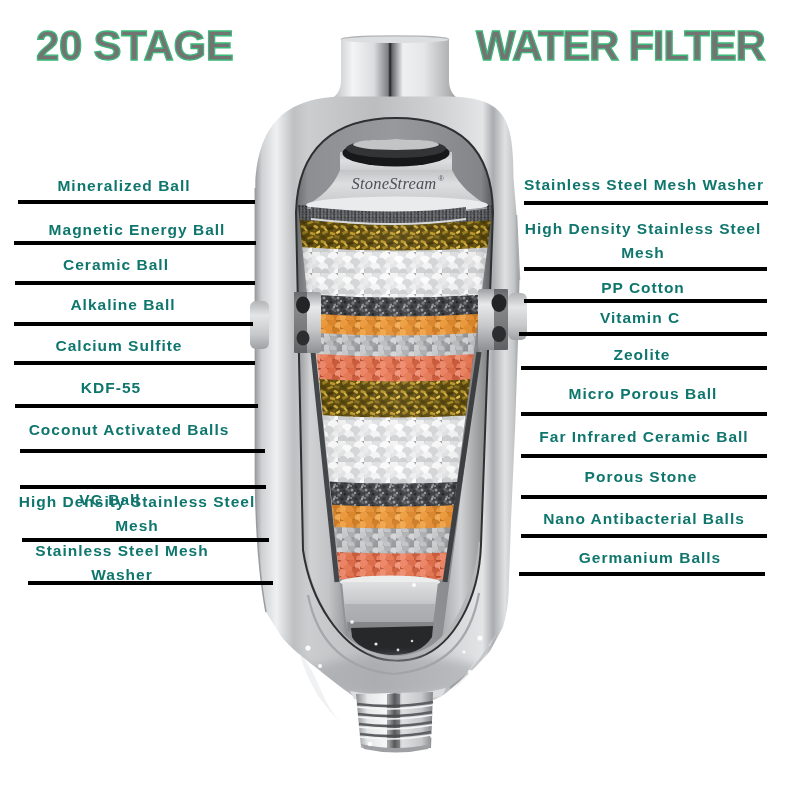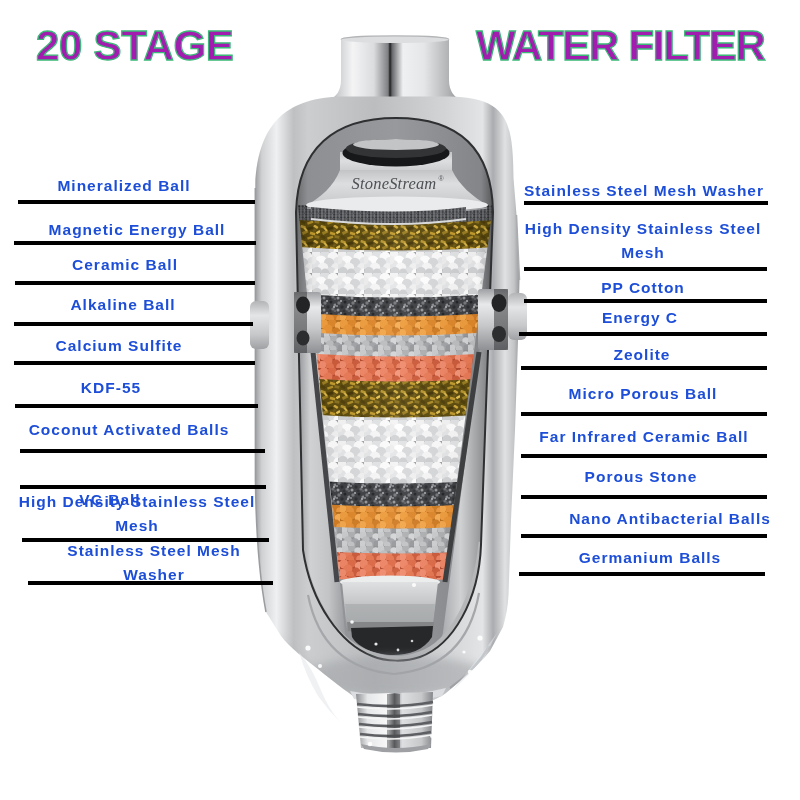--- a/index.html
+++ b/index.html
@@ -1,18 +1,18 @@
 <!DOCTYPE html>
 <html><head>
 <meta charset="utf-8">
 <style>
 html,body{margin:0;padding:0;}
 body{width:800px;height:800px;background:#fff;font-family:"Liberation Sans",sans-serif;position:relative;overflow:hidden;}
-.title{position:absolute;color:#a21caf;font-weight:bold;font-size:42px;-webkit-text-stroke:1.3px #3cb878;white-space:nowrap;line-height:42px;}
-.lbl{position:absolute;color:#1d4ed8;font-weight:bold;font-size:15.5px;letter-spacing:1px;white-space:nowrap;transform:translate(-50%,-50%);text-align:center;line-height:23.5px;}
+.title{position:absolute;color:#737373;font-weight:bold;font-size:42px;-webkit-text-stroke:1.3px #3cb878;white-space:nowrap;line-height:42px;}
+.lbl{position:absolute;color:#0f766e;font-weight:bold;font-size:15.5px;letter-spacing:1px;white-space:nowrap;transform:translate(-50%,-50%);text-align:center;line-height:23.5px;}
 .ln{position:absolute;height:3.6px;background:#000;}
 </style>
 </head>
 <body>
 <div class="title" style="left:36px;top:25px;letter-spacing:-0.3px;">20 STAGE</div>
 <div class="title" style="left:476px;top:25px;letter-spacing:-1.3px;">WATER FILTER</div>
 
 <svg id="filter" width="800" height="800" style="position:absolute;left:0;top:0;" viewBox="0 0 800 800">
 <defs>
 <filter id="blur5" x="-50%" y="-50%" width="200%" height="200%">
@@ -365,49 +365,49 @@
       <circle cx="384" cy="756" r="1.8"></circle>
 <circle cx="440" cy="720" r="1.8"></circle>
       <circle cx="432" cy="736" r="2"></circle>
 <circle cx="414" cy="585" r="2"></circle>
       <circle cx="352" cy="622" r="1.8"></circle>
 </g>
 </svg>
 
 <div class="lbl" style="left:124px;top:186px;">Mineralized Ball</div>
 <div class="lbl" style="left:137px;top:230px;">Magnetic Energy Ball</div>
-<div class="lbl" style="left:125px;top:265px;">Ceramic Ball</div>
+<div class="lbl" style="left:116px;top:265px;">Ceramic Ball</div>
 <div class="lbl" style="left:123px;top:305px;">Alkaline Ball</div>
 <div class="lbl" style="left:119px;top:346px;">Calcium Sulfite</div>
 <div class="lbl" style="left:111px;top:388px;">KDF-55</div>
 <div class="lbl" style="left:129px;top:430px;">Coconut Activated Balls</div>
 <div class="lbl" style="left:110px;top:500px;">VC Ball</div>
 <div class="lbl" style="left:137px;top:513px;">High Density Stainless Steel<br>Mesh</div>
-<div class="lbl" style="left:154px;top:562px;">Stainless Steel Mesh<br>Washer</div>
+<div class="lbl" style="left:122px;top:562px;">Stainless Steel Mesh<br>Washer</div>
 
 <div class="ln" style="left:18px;top:200px;width:237px;"></div>
 <div class="ln" style="left:14px;top:241px;width:242px;"></div>
 <div class="ln" style="left:15px;top:281px;width:240px;"></div>
 <div class="ln" style="left:14px;top:322px;width:239px;"></div>
 <div class="ln" style="left:14px;top:361px;width:241px;"></div>
 <div class="ln" style="left:15px;top:404px;width:243px;"></div>
 <div class="ln" style="left:20px;top:449px;width:245px;"></div>
 <div class="ln" style="left:20px;top:485px;width:246px;"></div>
 <div class="ln" style="left:22px;top:538px;width:247px;"></div>
 <div class="ln" style="left:28px;top:581px;width:245px;"></div>
 
-<div class="lbl" style="left:644px;top:191px;">Stainless Steel Mesh Washer</div>
+<div class="lbl" style="left:644px;top:185px;">Stainless Steel Mesh Washer</div>
 <div class="lbl" style="left:643px;top:240px;">High Density Stainless Steel<br>Mesh</div>
 <div class="lbl" style="left:643px;top:288px;">PP Cotton</div>
-<div class="lbl" style="left:640px;top:318px;">Energy C</div>
+<div class="lbl" style="left:640px;top:318px;">Vitamin C</div>
 <div class="lbl" style="left:642px;top:355px;">Zeolite</div>
 <div class="lbl" style="left:643px;top:394px;text-align:center;">Micro Porous Ball</div>
 <div class="lbl" style="left:644px;top:437px;">Far Infrared Ceramic Ball</div>
 <div class="lbl" style="left:641px;top:477px;">Porous Stone</div>
-<div class="lbl" style="left:670px;top:519px;">Nano Antibacterial Balls</div>
+<div class="lbl" style="left:644px;top:519px;">Nano Antibacterial Balls</div>
 <div class="lbl" style="left:650px;top:558px;">Germanium Balls</div>
 
 <div class="ln" style="left:524px;top:201px;width:244px;"></div>
 <div class="ln" style="left:524px;top:267px;width:243px;"></div>
 <div class="ln" style="left:524px;top:299px;width:243px;"></div>
 <div class="ln" style="left:519px;top:332px;width:248px;"></div>
 <div class="ln" style="left:521px;top:366px;width:246px;"></div>
 <div class="ln" style="left:521px;top:412px;width:246px;"></div>
 <div class="ln" style="left:521px;top:454px;width:246px;"></div>
 <div class="ln" style="left:521px;top:495px;width:246px;"></div>

